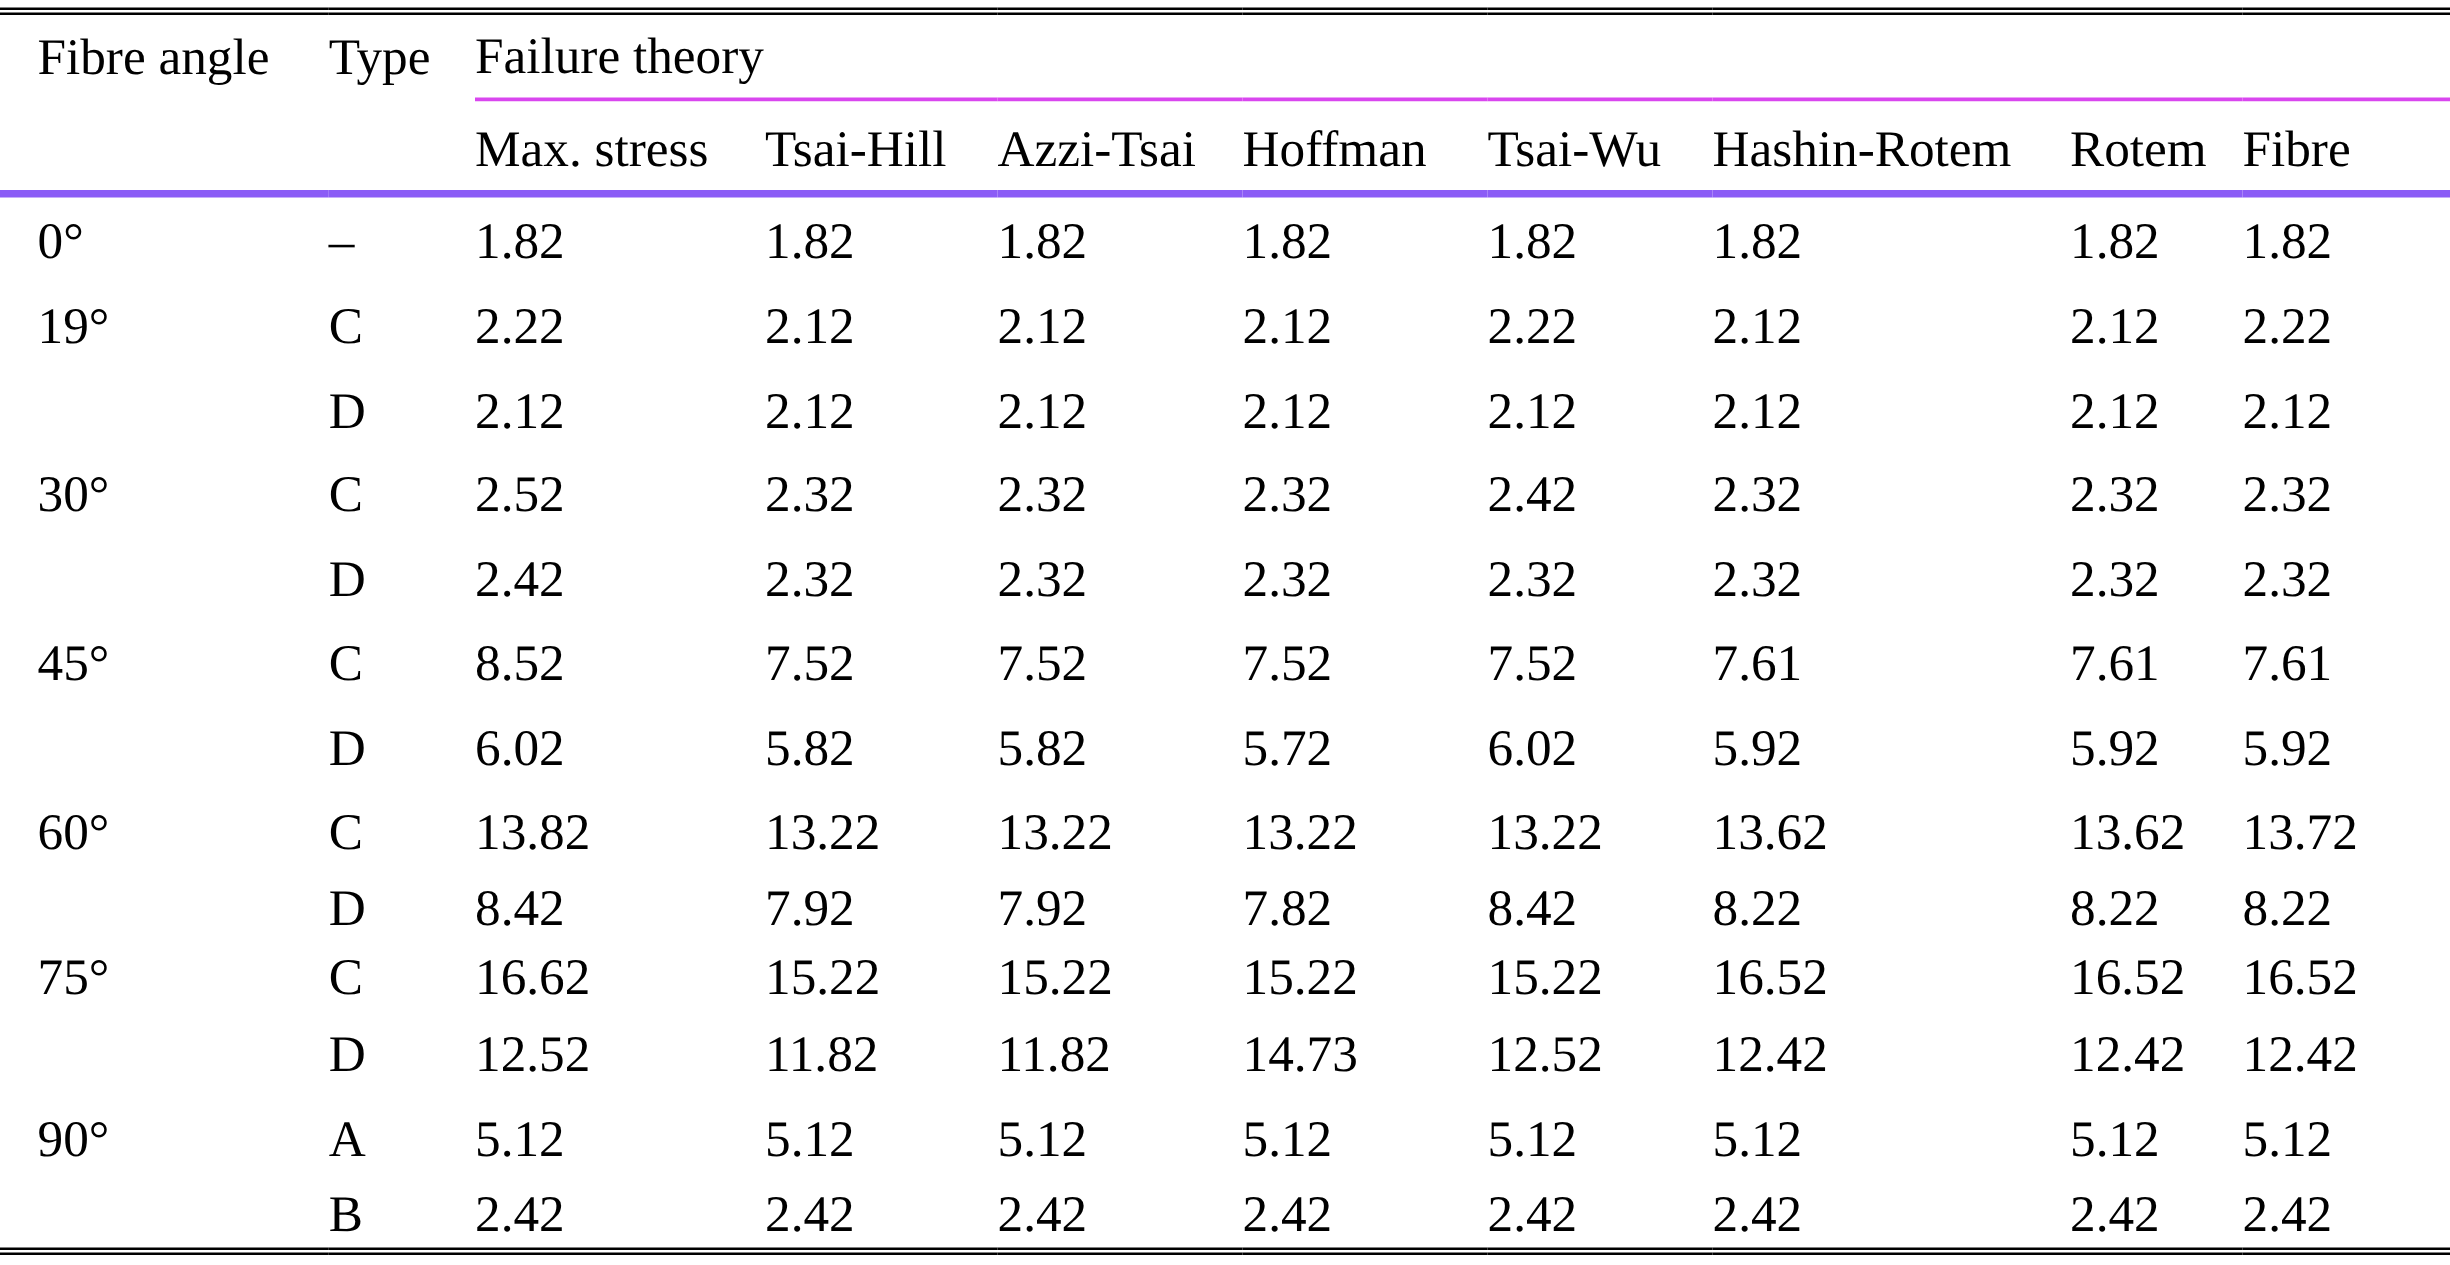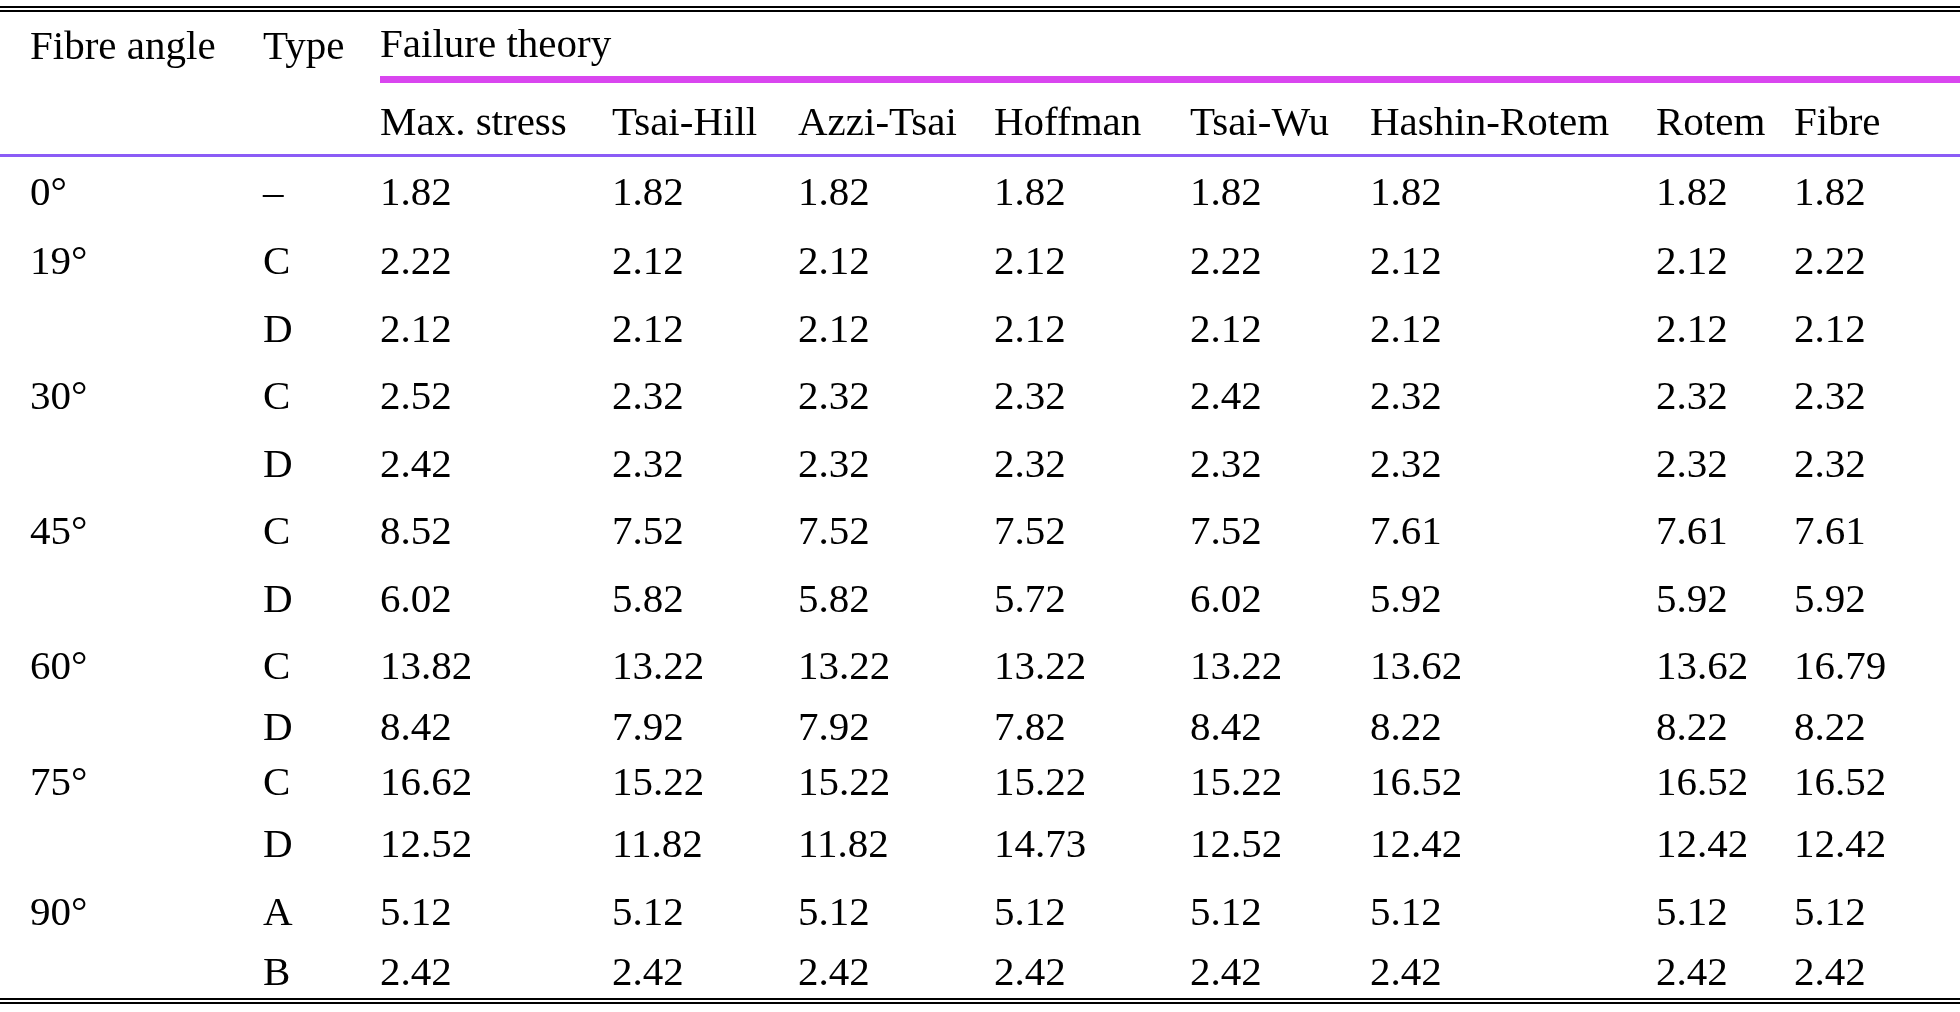--- a/index.html
+++ b/index.html
@@ -35,27 +35,27 @@
     white-space: nowrap;
     overflow: visible;
   }
   
   .c-angle { padding-left: 30px !important; }
   
   tr.hrow1 { height: 70px; }
   tr.hrow1 th { vertical-align: middle; }
   th.spanner {
     text-align: center;
-    border-bottom: 7px solid #d946ef;
+    border-bottom: 3px solid #d946ef;
   }
   tr.hrow2 { height: 76px; }
   tr.hrow2 th {
     vertical-align: bottom;
     padding-bottom: 12px;
-    border-bottom: 3px solid #8b5cf6;
+    border-bottom: 6px solid #8b5cf6;
   }
 </style>
 </head>
 <body>
 
 <div class="page">
   <table class="ft">
     <colgroup>
       <col style="width:263px">
       <col style="width:117px">
@@ -175,21 +175,21 @@
       <tr style="height:67px">
         <td class="c-angle">60°</td>
         <td>C</td>
         <td>13.82</td>
         <td>13.22</td>
         <td>13.22</td>
         <td>13.22</td>
         <td>13.22</td>
         <td>13.62</td>
         <td>13.62</td>
-        <td>16.79</td>
+        <td>13.72</td>
       </tr>
       <tr style="height:55px">
         <td class="c-angle"></td>
         <td>D</td>
         <td>8.42</td>
         <td>7.92</td>
         <td>7.92</td>
         <td>7.82</td>
         <td>8.42</td>
         <td>8.22</td>

